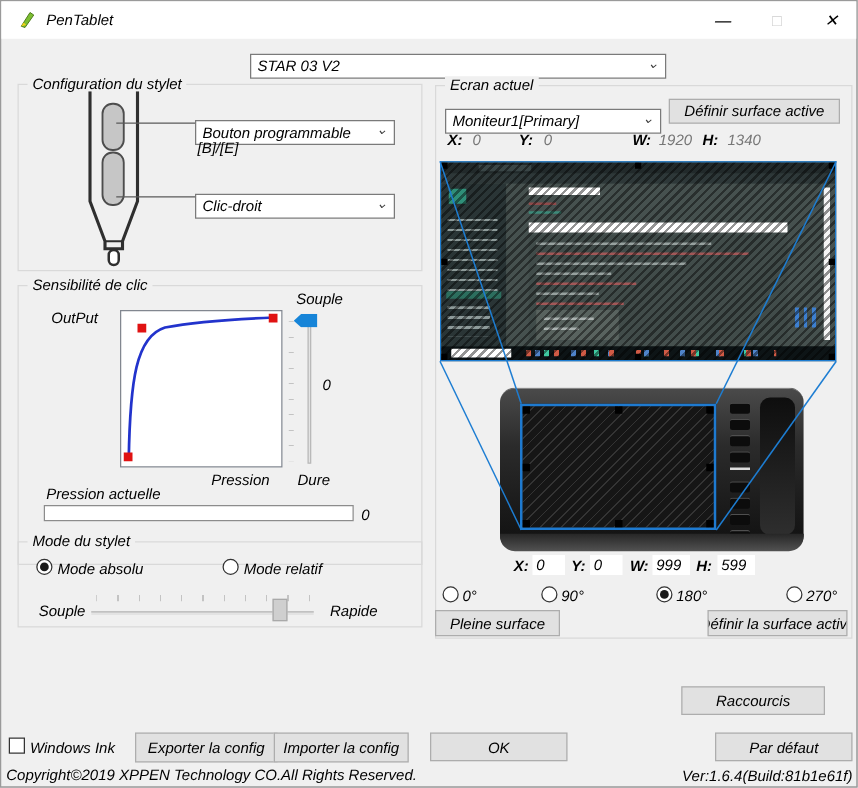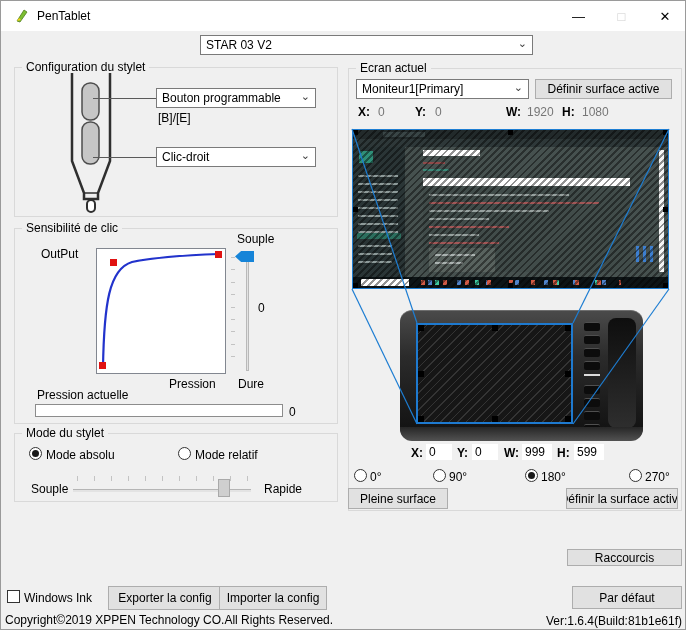--- a/index.html
+++ b/index.html
@@ -1,27 +1,27 @@
 <!DOCTYPE html>
 <html><head>
 <meta charset="utf-8">
 <style>
   * { margin:0; padding:0; box-sizing:border-box; }
   body { font-family:"Liberation Sans", sans-serif; font-size:12px; color:#000; background:#555; }
-  #win { position:relative; width:686px; height:630px; background:#f0f0f0; overflow:hidden; border:1px solid #9a9a9a; }
+  #win { position:relative; width:686px; height:630px; background:#f0f0f0; overflow:hidden; border:1px solid #9a9a9a;font-style:italic; }
   .abs { position:absolute; }
 
   
   .titlebar { position:absolute; left:0; top:0; width:686px; height:30px; background:#ffffff; }
   .title-text { position:absolute; left:36px; top:8px; font-size:12px; }
   .winbtn { position:absolute; top:0; width:43px; height:30px; display:flex; align-items:center; justify-content:center; font-size:13px; cursor:pointer; }
   .winbtn.max { color:#cfcfcf; }
 
   
-  .combo { position:absolute; background:#fff; border:1px solid #7a7a7a; display:flex; align-items:center; padding:0 5px; font-size:12px; cursor:pointer; }
+  .combo { position:absolute; background:#fff; border:1px solid #7a7a7a; display:flex; align-items:center; padding:0 5px; font-size:12px; cursor:pointer;margin-top:8px; }
   .combo .chev { margin-left:auto; color:#3c3c3c; font-size:11px; line-height:1; transform:translateY(-2px); }
   .btn { position:absolute; background:#e1e1e1; border:1px solid #adadad; display:flex; align-items:center; justify-content:center; font-size:12px; white-space:nowrap; overflow:hidden; cursor:pointer; }
   .btn.focused { border:2px solid #0078d7; }
   .group { position:absolute; border:1px solid #d9d9d9; }
   .group > .glabel { position:absolute; top:-8px; left:7px; background:#f0f0f0; padding:0 4px; font-size:12px; }
   .radio { position:absolute; width:13px; height:13px; border:1px solid #333; border-radius:50%; background:#fff; cursor:pointer; }
   .radio.sel::after { content:""; position:absolute; left:2px; top:2px; width:7px; height:7px; border-radius:50%; background:#1a1a1a; }
   .rlabel { position:absolute; font-size:12px; white-space:nowrap; }
   .checkbox { position:absolute; width:13px; height:13px; border:1px solid #333; background:#fff; cursor:pointer; }
   .lbl-bold { font-weight:bold; }
@@ -112,21 +112,21 @@
   <div class="combo" style="left:155px;top:87px;width:160px;height:20px">
     <span>Bouton programmable</span>
     <span class="chev">⌄</span>
   </div>
   <span class="abs" style="left:157px;top:110px">[B]/[E]</span>
   <div class="combo" style="left:155px;top:146px;width:160px;height:20px">
     <span>Clic-droit</span>
     <span class="chev">⌄</span>
   </div>
 
-  <div class="group" style="left:13px;top:227px;width:324px;height:196px">
+  <div class="group" style="left:13px;top:227px;width:324px;height:224px">
     <span class="glabel">Sensibilité de clic</span>
   </div>
   <span class="abs" style="left:40px;top:246px">OutPut</span>
   <div class="graph">
     <svg width="128" height="124" viewBox="0 0 128 124">
       <path d="M6,119 C7,55 12,20 35,13 C60,8 95,6 122,5" fill="none" stroke="#2233cc" stroke-width="2.2"></path>
       <rect x="2" y="113" width="7" height="7" fill="#e01212"></rect>
       <rect x="13" y="10" width="7" height="7" fill="#e01212"></rect>
       <rect x="118" y="2" width="7" height="7" fill="#e01212"></rect>
     </svg>
@@ -164,21 +164,21 @@
   </div>
   <div class="btn" style="left:534px;top:78px;width:137px;height:20px">Définir surface active</div>
 
   <span class="abs lbl-bold" style="left:357px;top:104px">X:</span>
   <span class="abs gray" style="left:377px;top:104px">0</span>
   <span class="abs lbl-bold" style="left:414px;top:104px">Y:</span>
   <span class="abs gray" style="left:434px;top:104px">0</span>
   <span class="abs lbl-bold" style="left:505px;top:104px">W:</span>
   <span class="abs gray" style="left:526px;top:104px">1920</span>
   <span class="abs lbl-bold" style="left:561px;top:104px">H:</span>
-  <span class="abs gray" style="left:581px;top:104px">1080</span>
+  <span class="abs gray" style="left:581px;top:104px">1340</span>
 
   <div class="preview">
     <div class="m-el" style="left:0;top:0;width:315px;height:9px;background:#222a2b"></div>
     <div class="m-el" style="left:30px;top:2px;width:42px;height:5px;background:#394546"></div>
     <div class="m-el" style="left:0;top:9px;width:315px;height:8px;background:#2e3839"></div>
     <div class="m-el" style="left:0;top:17px;width:52px;height:130px;background:#2a3536"></div>
     <div class="m-el" style="left:6px;top:21px;width:14px;height:12px;background:#2f8f78"></div>
     <div class="m-el" style="left:5px;top:45px;width:40px;height:58px;background:repeating-linear-gradient(180deg,#8d9a99 0 2px,transparent 2px 8px)"></div>
     <div class="m-el" style="left:4px;top:103px;width:44px;height:6px;background:#2c6e5e"></div>
     <div class="m-el" style="left:5px;top:115px;width:34px;height:24px;background:repeating-linear-gradient(180deg,#8d9a99 0 2px,transparent 2px 8px)"></div>
@@ -261,24 +261,25 @@
   <span class="rlabel" style="left:448px;top:469px">90°</span>
   <span class="radio sel" style="left:524px;top:468px"></span>
   <span class="rlabel" style="left:540px;top:469px">180°</span>
   <span class="radio" style="left:628px;top:468px"></span>
   <span class="rlabel" style="left:644px;top:469px">270°</span>
 
   <div class="btn" style="left:347px;top:487px;width:100px;height:21px">Pleine surface</div>
   <div class="btn" style="left:565px;top:487px;width:112px;height:21px">Définir la surface active</div>
 
 
-  <div class="btn" style="left:566px;top:548px;width:115px;height:17px">Raccourcis</div>
+  <div class="btn" style="left:544px;top:548px;width:115px;height:23px">Raccourcis</div>
 
   <span class="checkbox" style="left:6px;top:589px"></span>
   <span class="abs" style="left:23px;top:590px">Windows Ink</span>
   <div class="btn" style="left:107px;top:585px;width:114px;height:24px">Exporter la config</div>
   <div class="btn" style="left:218px;top:585px;width:108px;height:24px">Importer la config</div>
+  <div class="btn" style="left:343px;top:585px;width:110px;height:23px">OK</div>
   <div class="btn" style="left:571px;top:585px;width:110px;height:23px">Par défaut</div>
 
   <span class="smalltext" style="left:4px;top:612px">Copyright©2019 XPPEN Technology CO.All Rights Reserved.</span>
   <span class="smalltext" style="left:460px;top:613px;width:221px;text-align:right">Ver:1.6.4(Build:81b1e61f)</span>
 
 </div>
 
 </body></html>

